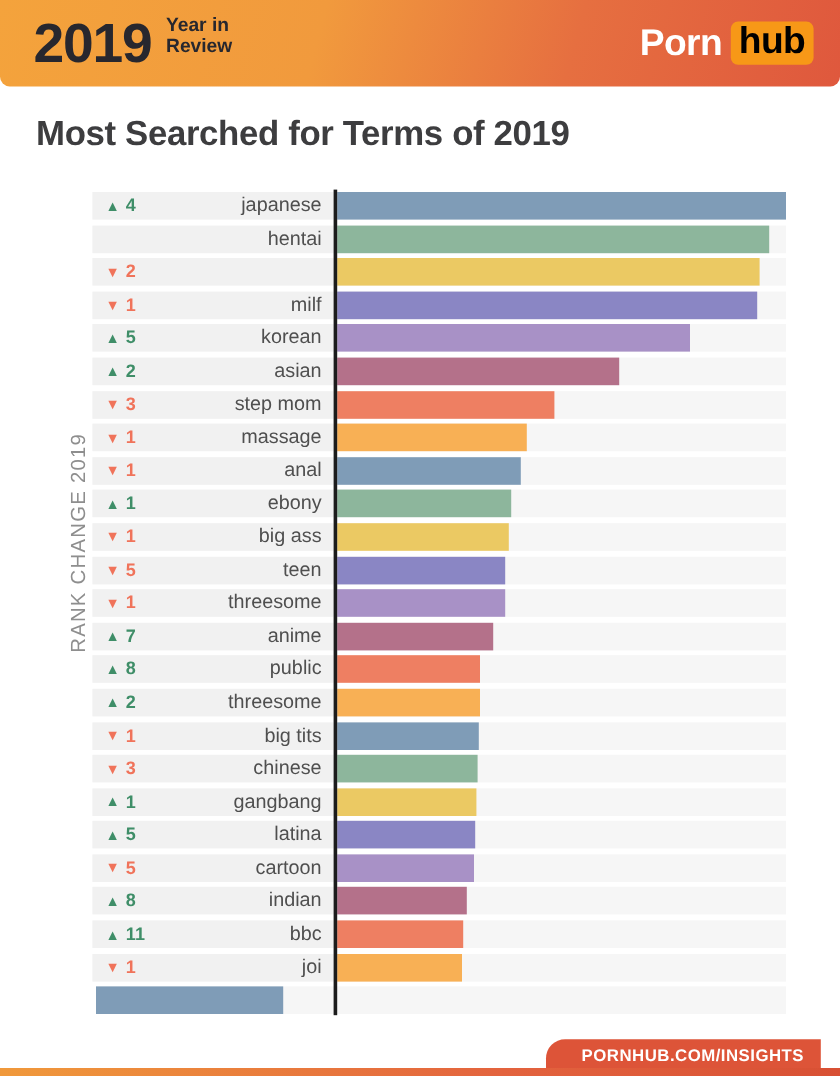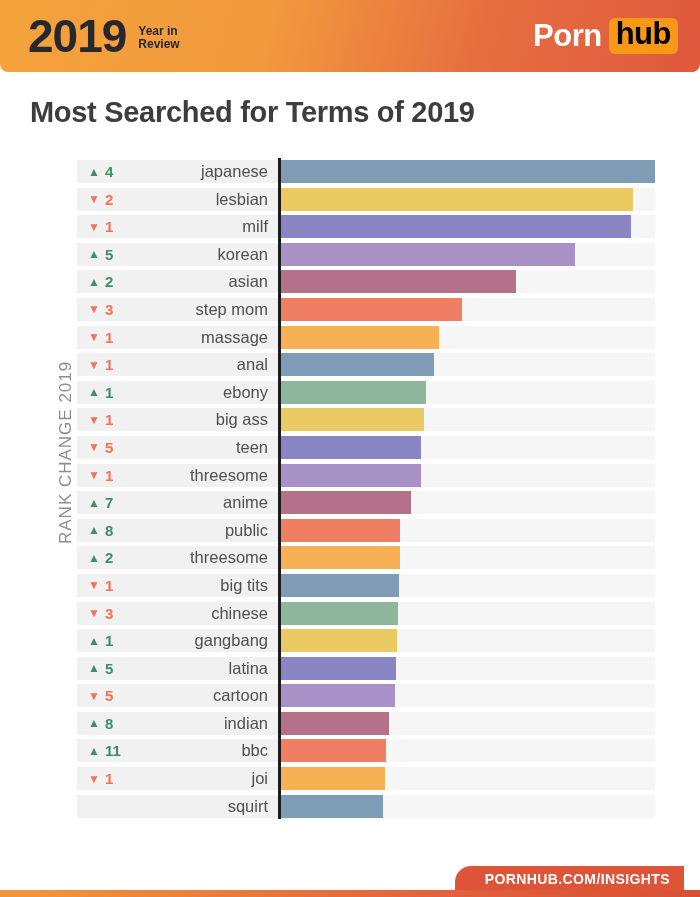--- a/index.html
+++ b/index.html
@@ -7,23 +7,23 @@
   .page { position:relative; width:700px; height:897px; background:#ffffff; overflow:hidden; }
 
   
   .header {
     position:absolute; top:0; left:0; width:700px; height:72px;
     background:linear-gradient(105deg,#f4a33c 0%,#f19a3d 38%,#e66f40 68%,#df583d 100%);
     border-radius:0 0 8px 8px;
     display:flex; align-items:center; justify-content:space-between;
     padding:0 22px 0 28px;
   }
-  .year-block { display:flex; align-items:center; gap:12px; }
+  .year-block { display:flex; align-items:flex-start; gap:12px; }
   .year { font-size:46px; font-weight:800; color:#27272e; letter-spacing:-1px; }
-  .tagline { font-size:12px; font-weight:700; color:#27272e; line-height:1.08; padding-top:4px; }
+  .tagline { font-size:16px; font-weight:700; color:#27272e; line-height:1.08; padding-top:4px; }
   .logo { display:flex; align-items:center; }
   .logo-porn { color:#ffffff; font-size:31px; font-weight:800; letter-spacing:-0.5px; }
   .logo-hub {
     margin-left:7px; background:#f79817; color:#000000;
     font-size:31px; font-weight:800; letter-spacing:-0.5px;
     padding:0px 7px 3px 7px; border-radius:6px; line-height:1.05;
   }
 
   
   .title {
@@ -106,315 +106,319 @@
         <span class="tri up">▲</span>
         <span class="amt up">4</span>
       </span>
       <span class="term">japanese</span>
     </div>
     <div class="row-right">
       <div class="bar" style="width: 100%; background: rgb(127, 156, 183);"></div>
     </div>
   </div>
 
-
-  <div class="row">
-    <div class="row-left">
-      <span class="change">
-        <span class="tri down">▼</span>
-        <span class="amt down">2</span>
-      </span>
-      <span class="term">lesbian</span>
-    </div>
-    <div class="row-right">
-      <div class="bar" style="width: 94.1%; background: rgb(235, 201, 99);"></div>
-    </div>
-  </div>
-
-  <div class="row">
-    <div class="row-left">
-      <span class="change">
-        <span class="tri down">▼</span>
-        <span class="amt down">1</span>
-      </span>
-      <span class="term">milf</span>
-    </div>
-    <div class="row-right">
-      <div class="bar" style="width: 93.5%; background: rgb(138, 134, 196);"></div>
-    </div>
-  </div>
-
-  <div class="row">
-    <div class="row-left">
-      <span class="change">
-        <span class="tri up">▲</span>
-        <span class="amt up">5</span>
-      </span>
-      <span class="term">korean</span>
-    </div>
-    <div class="row-right">
-      <div class="bar" style="width: 78.7%; background: rgb(168, 145, 198);"></div>
-    </div>
-  </div>
-
-  <div class="row">
-    <div class="row-left">
-      <span class="change">
-        <span class="tri up">▲</span>
-        <span class="amt up">2</span>
-      </span>
-      <span class="term">asian</span>
-    </div>
-    <div class="row-right">
-      <div class="bar" style="width: 62.8%; background: rgb(180, 113, 138);"></div>
-    </div>
-  </div>
-
-  <div class="row">
-    <div class="row-left">
-      <span class="change">
-        <span class="tri down">▼</span>
-        <span class="amt down">3</span>
-      </span>
-      <span class="term">step mom</span>
-    </div>
-    <div class="row-right">
-      <div class="bar" style="width: 48.5%; background: rgb(238, 127, 98);"></div>
-    </div>
-  </div>
-
-  <div class="row">
-    <div class="row-left">
-      <span class="change">
-        <span class="tri down">▼</span>
-        <span class="amt down">1</span>
-      </span>
-      <span class="term">massage</span>
-    </div>
-    <div class="row-right">
-      <div class="bar" style="width: 42.3%; background: rgb(248, 176, 85);"></div>
-    </div>
-  </div>
-
-  <div class="row">
-    <div class="row-left">
-      <span class="change">
-        <span class="tri down">▼</span>
-        <span class="amt down">1</span>
-      </span>
-      <span class="term">anal</span>
-    </div>
-    <div class="row-right">
-      <div class="bar" style="width: 41%; background: rgb(127, 156, 183);"></div>
-    </div>
-  </div>
-
-  <div class="row">
-    <div class="row-left">
-      <span class="change">
-        <span class="tri up">▲</span>
-        <span class="amt up">1</span>
-      </span>
-      <span class="term">ebony</span>
-    </div>
-    <div class="row-right">
-      <div class="bar" style="width: 38.8%; background: rgb(141, 182, 156);"></div>
-    </div>
-  </div>
-
-  <div class="row">
-    <div class="row-left">
-      <span class="change">
-        <span class="tri down">▼</span>
-        <span class="amt down">1</span>
-      </span>
-      <span class="term">big ass</span>
-    </div>
-    <div class="row-right">
-      <div class="bar" style="width: 38.3%; background: rgb(235, 201, 99);"></div>
-    </div>
-  </div>
-
-  <div class="row">
-    <div class="row-left">
-      <span class="change">
-        <span class="tri down">▼</span>
-        <span class="amt down">5</span>
-      </span>
-      <span class="term">teen</span>
-    </div>
-    <div class="row-right">
-      <div class="bar" style="width: 37.5%; background: rgb(138, 134, 196);"></div>
-    </div>
-  </div>
-
-  <div class="row">
-    <div class="row-left">
-      <span class="change">
-        <span class="tri down">▼</span>
-        <span class="amt down">1</span>
-      </span>
-      <span class="term">threesome</span>
-    </div>
-    <div class="row-right">
-      <div class="bar" style="width: 37.5%; background: rgb(168, 145, 198);"></div>
-    </div>
-  </div>
-
-  <div class="row">
-    <div class="row-left">
-      <span class="change">
-        <span class="tri up">▲</span>
-        <span class="amt up">7</span>
-      </span>
-      <span class="term">anime</span>
-    </div>
-    <div class="row-right">
-      <div class="bar" style="width: 34.8%; background: rgb(180, 113, 138);"></div>
-    </div>
-  </div>
-
-  <div class="row">
-    <div class="row-left">
-      <span class="change">
-        <span class="tri up">▲</span>
-        <span class="amt up">8</span>
-      </span>
-      <span class="term">public</span>
-    </div>
-    <div class="row-right">
-      <div class="bar" style="width: 31.8%; background: rgb(238, 127, 98);"></div>
-    </div>
-  </div>
-
-  <div class="row">
-    <div class="row-left">
-      <span class="change">
-        <span class="tri up">▲</span>
-        <span class="amt up">2</span>
-      </span>
-      <span class="term">threesome</span>
-    </div>
-    <div class="row-right">
-      <div class="bar" style="width: 31.8%; background: rgb(248, 176, 85);"></div>
-    </div>
-  </div>
-
-  <div class="row">
-    <div class="row-left">
-      <span class="change">
-        <span class="tri down">▼</span>
-        <span class="amt down">1</span>
-      </span>
-      <span class="term">big tits</span>
-    </div>
-    <div class="row-right">
-      <div class="bar" style="width: 31.5%; background: rgb(127, 156, 183);"></div>
-    </div>
-  </div>
-
-  <div class="row">
-    <div class="row-left">
-      <span class="change">
-        <span class="tri down">▼</span>
-        <span class="amt down">3</span>
-      </span>
-      <span class="term">chinese</span>
-    </div>
-    <div class="row-right">
-      <div class="bar" style="width: 31.3%; background: rgb(141, 182, 156);"></div>
-    </div>
-  </div>
-
-  <div class="row">
-    <div class="row-left">
-      <span class="change">
-        <span class="tri up">▲</span>
-        <span class="amt up">1</span>
-      </span>
-      <span class="term">gangbang</span>
-    </div>
-    <div class="row-right">
-      <div class="bar" style="width: 31%; background: rgb(235, 201, 99);"></div>
-    </div>
-  </div>
-
-  <div class="row">
-    <div class="row-left">
-      <span class="change">
-        <span class="tri up">▲</span>
-        <span class="amt up">5</span>
-      </span>
-      <span class="term">latina</span>
-    </div>
-    <div class="row-right">
-      <div class="bar" style="width: 30.7%; background: rgb(138, 134, 196);"></div>
-    </div>
-  </div>
-
-  <div class="row">
-    <div class="row-left">
-      <span class="change">
-        <span class="tri down">▼</span>
-        <span class="amt down">5</span>
-      </span>
-      <span class="term">cartoon</span>
-    </div>
-    <div class="row-right">
-      <div class="bar" style="width: 30.5%; background: rgb(168, 145, 198);"></div>
-    </div>
-  </div>
-
-  <div class="row">
-    <div class="row-left">
-      <span class="change">
-        <span class="tri up">▲</span>
-        <span class="amt up">8</span>
-      </span>
-      <span class="term">indian</span>
-    </div>
-    <div class="row-right">
-      <div class="bar" style="width: 28.8%; background: rgb(180, 113, 138);"></div>
-    </div>
-  </div>
-
-  <div class="row">
-    <div class="row-left">
-      <span class="change">
-        <span class="tri up">▲</span>
-        <span class="amt up">11</span>
-      </span>
-      <span class="term">bbc</span>
-    </div>
-    <div class="row-right">
-      <div class="bar" style="width: 28%; background: rgb(238, 127, 98);"></div>
-    </div>
-  </div>
-
-  <div class="row">
-    <div class="row-left">
-      <span class="change">
-        <span class="tri down">▼</span>
-        <span class="amt down">1</span>
-      </span>
-      <span class="term">joi</span>
-    </div>
-    <div class="row-right">
-      <div class="bar" style="width: 27.8%; background: rgb(248, 176, 85);"></div>
-    </div>
-  </div>
-
   <div class="row">
     <div class="row-left">
       <span class="change">
         <span class="tri"></span>
         <span class="amt"></span>
       </span>
-      <span class="term">squirt</span>
-    </div>
+      <span class="term">hentai</span>
+    </div>
+    <div class="row-right">
+      <div class="bar" style="width: 96.2%; background: rgb(141, 182, 156);"></div>
+    </div>
+  </div>
+
+  <div class="row">
+    <div class="row-left">
+      <span class="change">
+        <span class="tri down">▼</span>
+        <span class="amt down">2</span>
+      </span>
+    </div>
+    <div class="row-right">
+      <div class="bar" style="width: 94.1%; background: rgb(235, 201, 99);"></div>
+    </div>
+  </div>
+
+  <div class="row">
+    <div class="row-left">
+      <span class="change">
+        <span class="tri down">▼</span>
+        <span class="amt down">1</span>
+      </span>
+      <span class="term">milf</span>
+    </div>
+    <div class="row-right">
+      <div class="bar" style="width: 93.5%; background: rgb(138, 134, 196);"></div>
+    </div>
+  </div>
+
+  <div class="row">
+    <div class="row-left">
+      <span class="change">
+        <span class="tri up">▲</span>
+        <span class="amt up">5</span>
+      </span>
+      <span class="term">korean</span>
+    </div>
+    <div class="row-right">
+      <div class="bar" style="width: 78.7%; background: rgb(168, 145, 198);"></div>
+    </div>
+  </div>
+
+  <div class="row">
+    <div class="row-left">
+      <span class="change">
+        <span class="tri up">▲</span>
+        <span class="amt up">2</span>
+      </span>
+      <span class="term">asian</span>
+    </div>
+    <div class="row-right">
+      <div class="bar" style="width: 62.8%; background: rgb(180, 113, 138);"></div>
+    </div>
+  </div>
+
+  <div class="row">
+    <div class="row-left">
+      <span class="change">
+        <span class="tri down">▼</span>
+        <span class="amt down">3</span>
+      </span>
+      <span class="term">step mom</span>
+    </div>
+    <div class="row-right">
+      <div class="bar" style="width: 48.5%; background: rgb(238, 127, 98);"></div>
+    </div>
+  </div>
+
+  <div class="row">
+    <div class="row-left">
+      <span class="change">
+        <span class="tri down">▼</span>
+        <span class="amt down">1</span>
+      </span>
+      <span class="term">massage</span>
+    </div>
+    <div class="row-right">
+      <div class="bar" style="width: 42.3%; background: rgb(248, 176, 85);"></div>
+    </div>
+  </div>
+
+  <div class="row">
+    <div class="row-left">
+      <span class="change">
+        <span class="tri down">▼</span>
+        <span class="amt down">1</span>
+      </span>
+      <span class="term">anal</span>
+    </div>
+    <div class="row-right">
+      <div class="bar" style="width: 41%; background: rgb(127, 156, 183);"></div>
+    </div>
+  </div>
+
+  <div class="row">
+    <div class="row-left">
+      <span class="change">
+        <span class="tri up">▲</span>
+        <span class="amt up">1</span>
+      </span>
+      <span class="term">ebony</span>
+    </div>
+    <div class="row-right">
+      <div class="bar" style="width: 38.8%; background: rgb(141, 182, 156);"></div>
+    </div>
+  </div>
+
+  <div class="row">
+    <div class="row-left">
+      <span class="change">
+        <span class="tri down">▼</span>
+        <span class="amt down">1</span>
+      </span>
+      <span class="term">big ass</span>
+    </div>
+    <div class="row-right">
+      <div class="bar" style="width: 38.3%; background: rgb(235, 201, 99);"></div>
+    </div>
+  </div>
+
+  <div class="row">
+    <div class="row-left">
+      <span class="change">
+        <span class="tri down">▼</span>
+        <span class="amt down">5</span>
+      </span>
+      <span class="term">teen</span>
+    </div>
+    <div class="row-right">
+      <div class="bar" style="width: 37.5%; background: rgb(138, 134, 196);"></div>
+    </div>
+  </div>
+
+  <div class="row">
+    <div class="row-left">
+      <span class="change">
+        <span class="tri down">▼</span>
+        <span class="amt down">1</span>
+      </span>
+      <span class="term">threesome</span>
+    </div>
+    <div class="row-right">
+      <div class="bar" style="width: 37.5%; background: rgb(168, 145, 198);"></div>
+    </div>
+  </div>
+
+  <div class="row">
+    <div class="row-left">
+      <span class="change">
+        <span class="tri up">▲</span>
+        <span class="amt up">7</span>
+      </span>
+      <span class="term">anime</span>
+    </div>
+    <div class="row-right">
+      <div class="bar" style="width: 34.8%; background: rgb(180, 113, 138);"></div>
+    </div>
+  </div>
+
+  <div class="row">
+    <div class="row-left">
+      <span class="change">
+        <span class="tri up">▲</span>
+        <span class="amt up">8</span>
+      </span>
+      <span class="term">public</span>
+    </div>
+    <div class="row-right">
+      <div class="bar" style="width: 31.8%; background: rgb(238, 127, 98);"></div>
+    </div>
+  </div>
+
+  <div class="row">
+    <div class="row-left">
+      <span class="change">
+        <span class="tri up">▲</span>
+        <span class="amt up">2</span>
+      </span>
+      <span class="term">threesome</span>
+    </div>
+    <div class="row-right">
+      <div class="bar" style="width: 31.8%; background: rgb(248, 176, 85);"></div>
+    </div>
+  </div>
+
+  <div class="row">
+    <div class="row-left">
+      <span class="change">
+        <span class="tri down">▼</span>
+        <span class="amt down">1</span>
+      </span>
+      <span class="term">big tits</span>
+    </div>
+    <div class="row-right">
+      <div class="bar" style="width: 31.5%; background: rgb(127, 156, 183);"></div>
+    </div>
+  </div>
+
+  <div class="row">
+    <div class="row-left">
+      <span class="change">
+        <span class="tri down">▼</span>
+        <span class="amt down">3</span>
+      </span>
+      <span class="term">chinese</span>
+    </div>
+    <div class="row-right">
+      <div class="bar" style="width: 31.3%; background: rgb(141, 182, 156);"></div>
+    </div>
+  </div>
+
+  <div class="row">
+    <div class="row-left">
+      <span class="change">
+        <span class="tri up">▲</span>
+        <span class="amt up">1</span>
+      </span>
+      <span class="term">gangbang</span>
+    </div>
+    <div class="row-right">
+      <div class="bar" style="width: 31%; background: rgb(235, 201, 99);"></div>
+    </div>
+  </div>
+
+  <div class="row">
+    <div class="row-left">
+      <span class="change">
+        <span class="tri up">▲</span>
+        <span class="amt up">5</span>
+      </span>
+      <span class="term">latina</span>
+    </div>
+    <div class="row-right">
+      <div class="bar" style="width: 30.7%; background: rgb(138, 134, 196);"></div>
+    </div>
+  </div>
+
+  <div class="row">
+    <div class="row-left">
+      <span class="change">
+        <span class="tri down">▼</span>
+        <span class="amt down">5</span>
+      </span>
+      <span class="term">cartoon</span>
+    </div>
+    <div class="row-right">
+      <div class="bar" style="width: 30.5%; background: rgb(168, 145, 198);"></div>
+    </div>
+  </div>
+
+  <div class="row">
+    <div class="row-left">
+      <span class="change">
+        <span class="tri up">▲</span>
+        <span class="amt up">8</span>
+      </span>
+      <span class="term">indian</span>
+    </div>
+    <div class="row-right">
+      <div class="bar" style="width: 28.8%; background: rgb(180, 113, 138);"></div>
+    </div>
+  </div>
+
+  <div class="row">
+    <div class="row-left">
+      <span class="change">
+        <span class="tri up">▲</span>
+        <span class="amt up">11</span>
+      </span>
+      <span class="term">bbc</span>
+    </div>
+    <div class="row-right">
+      <div class="bar" style="width: 28%; background: rgb(238, 127, 98);"></div>
+    </div>
+  </div>
+
+  <div class="row">
+    <div class="row-left">
+      <span class="change">
+        <span class="tri down">▼</span>
+        <span class="amt down">1</span>
+      </span>
+      <span class="term">joi</span>
+    </div>
+    <div class="row-right">
+      <div class="bar" style="width: 27.8%; background: rgb(248, 176, 85);"></div>
+    </div>
+  </div>
+
+  <div class="row">
     <div class="row-right">
       <div class="bar" style="width: 27.2%; background: rgb(127, 156, 183);"></div>
     </div>
   </div>
 </div>
     </div>
   </div>
 
   <div class="insights-ribbon">PORNHUB.COM/INSIGHTS</div>
   <div class="bottom-bar"></div>

